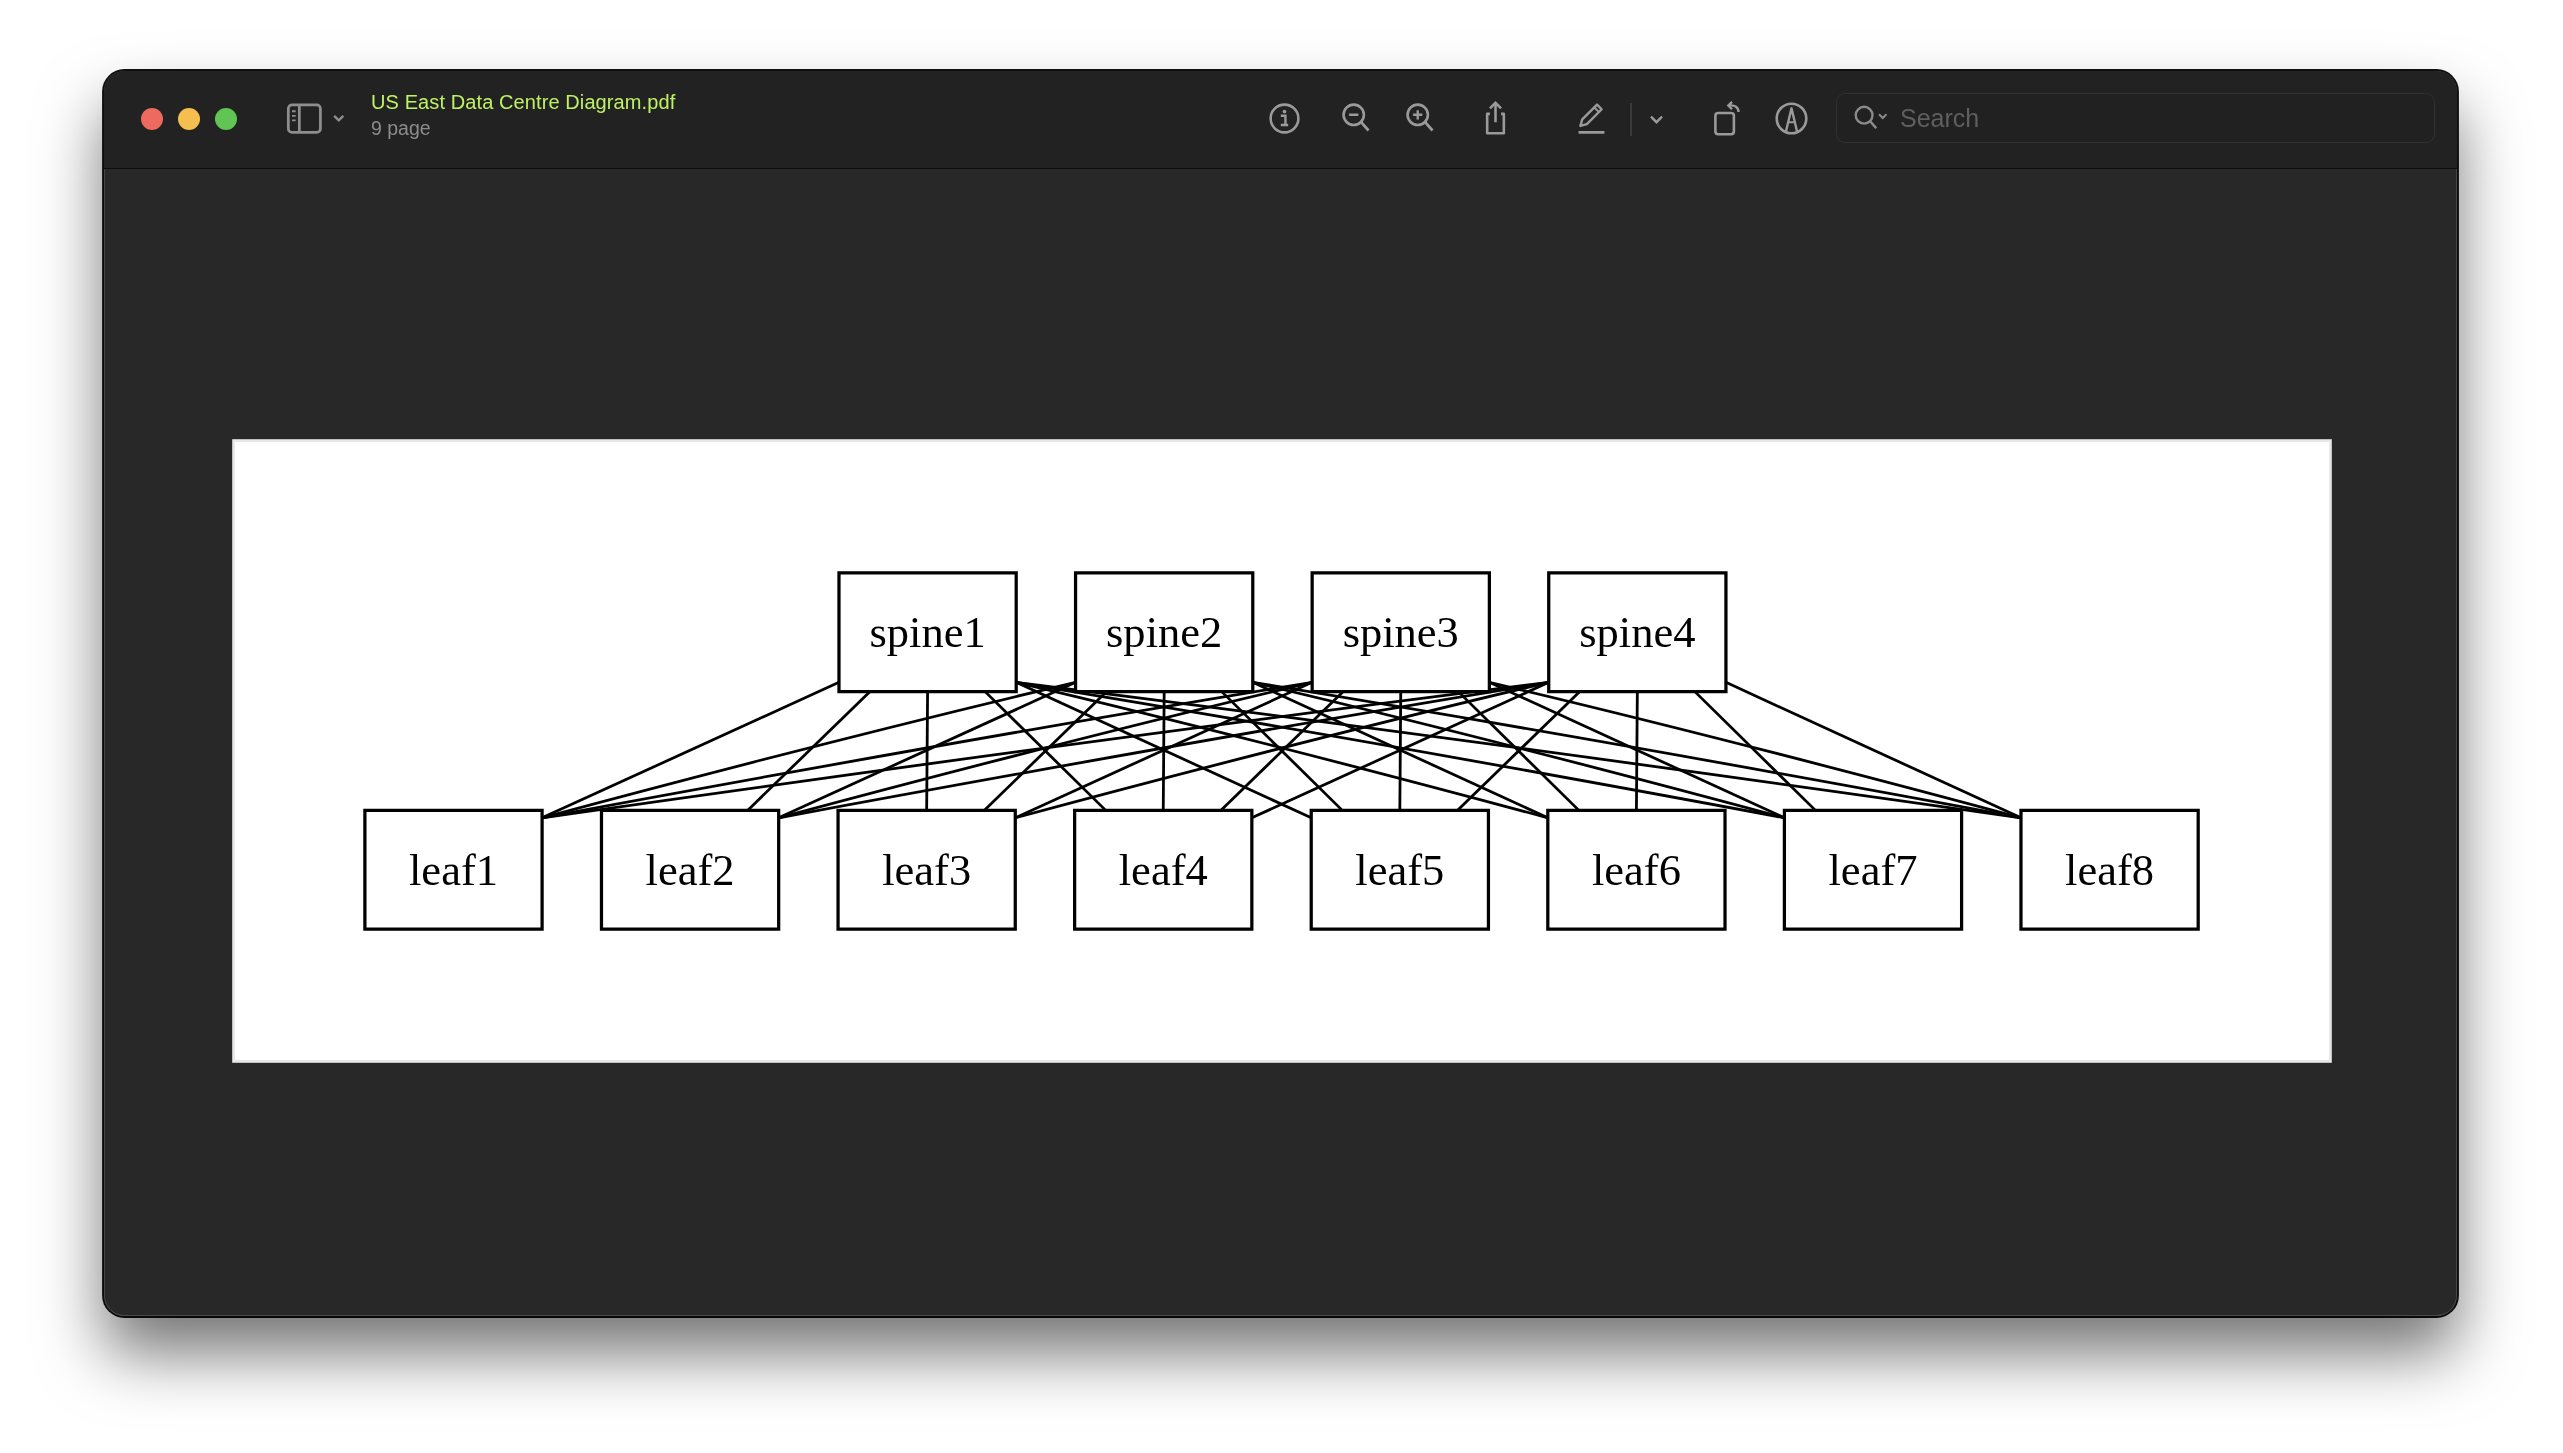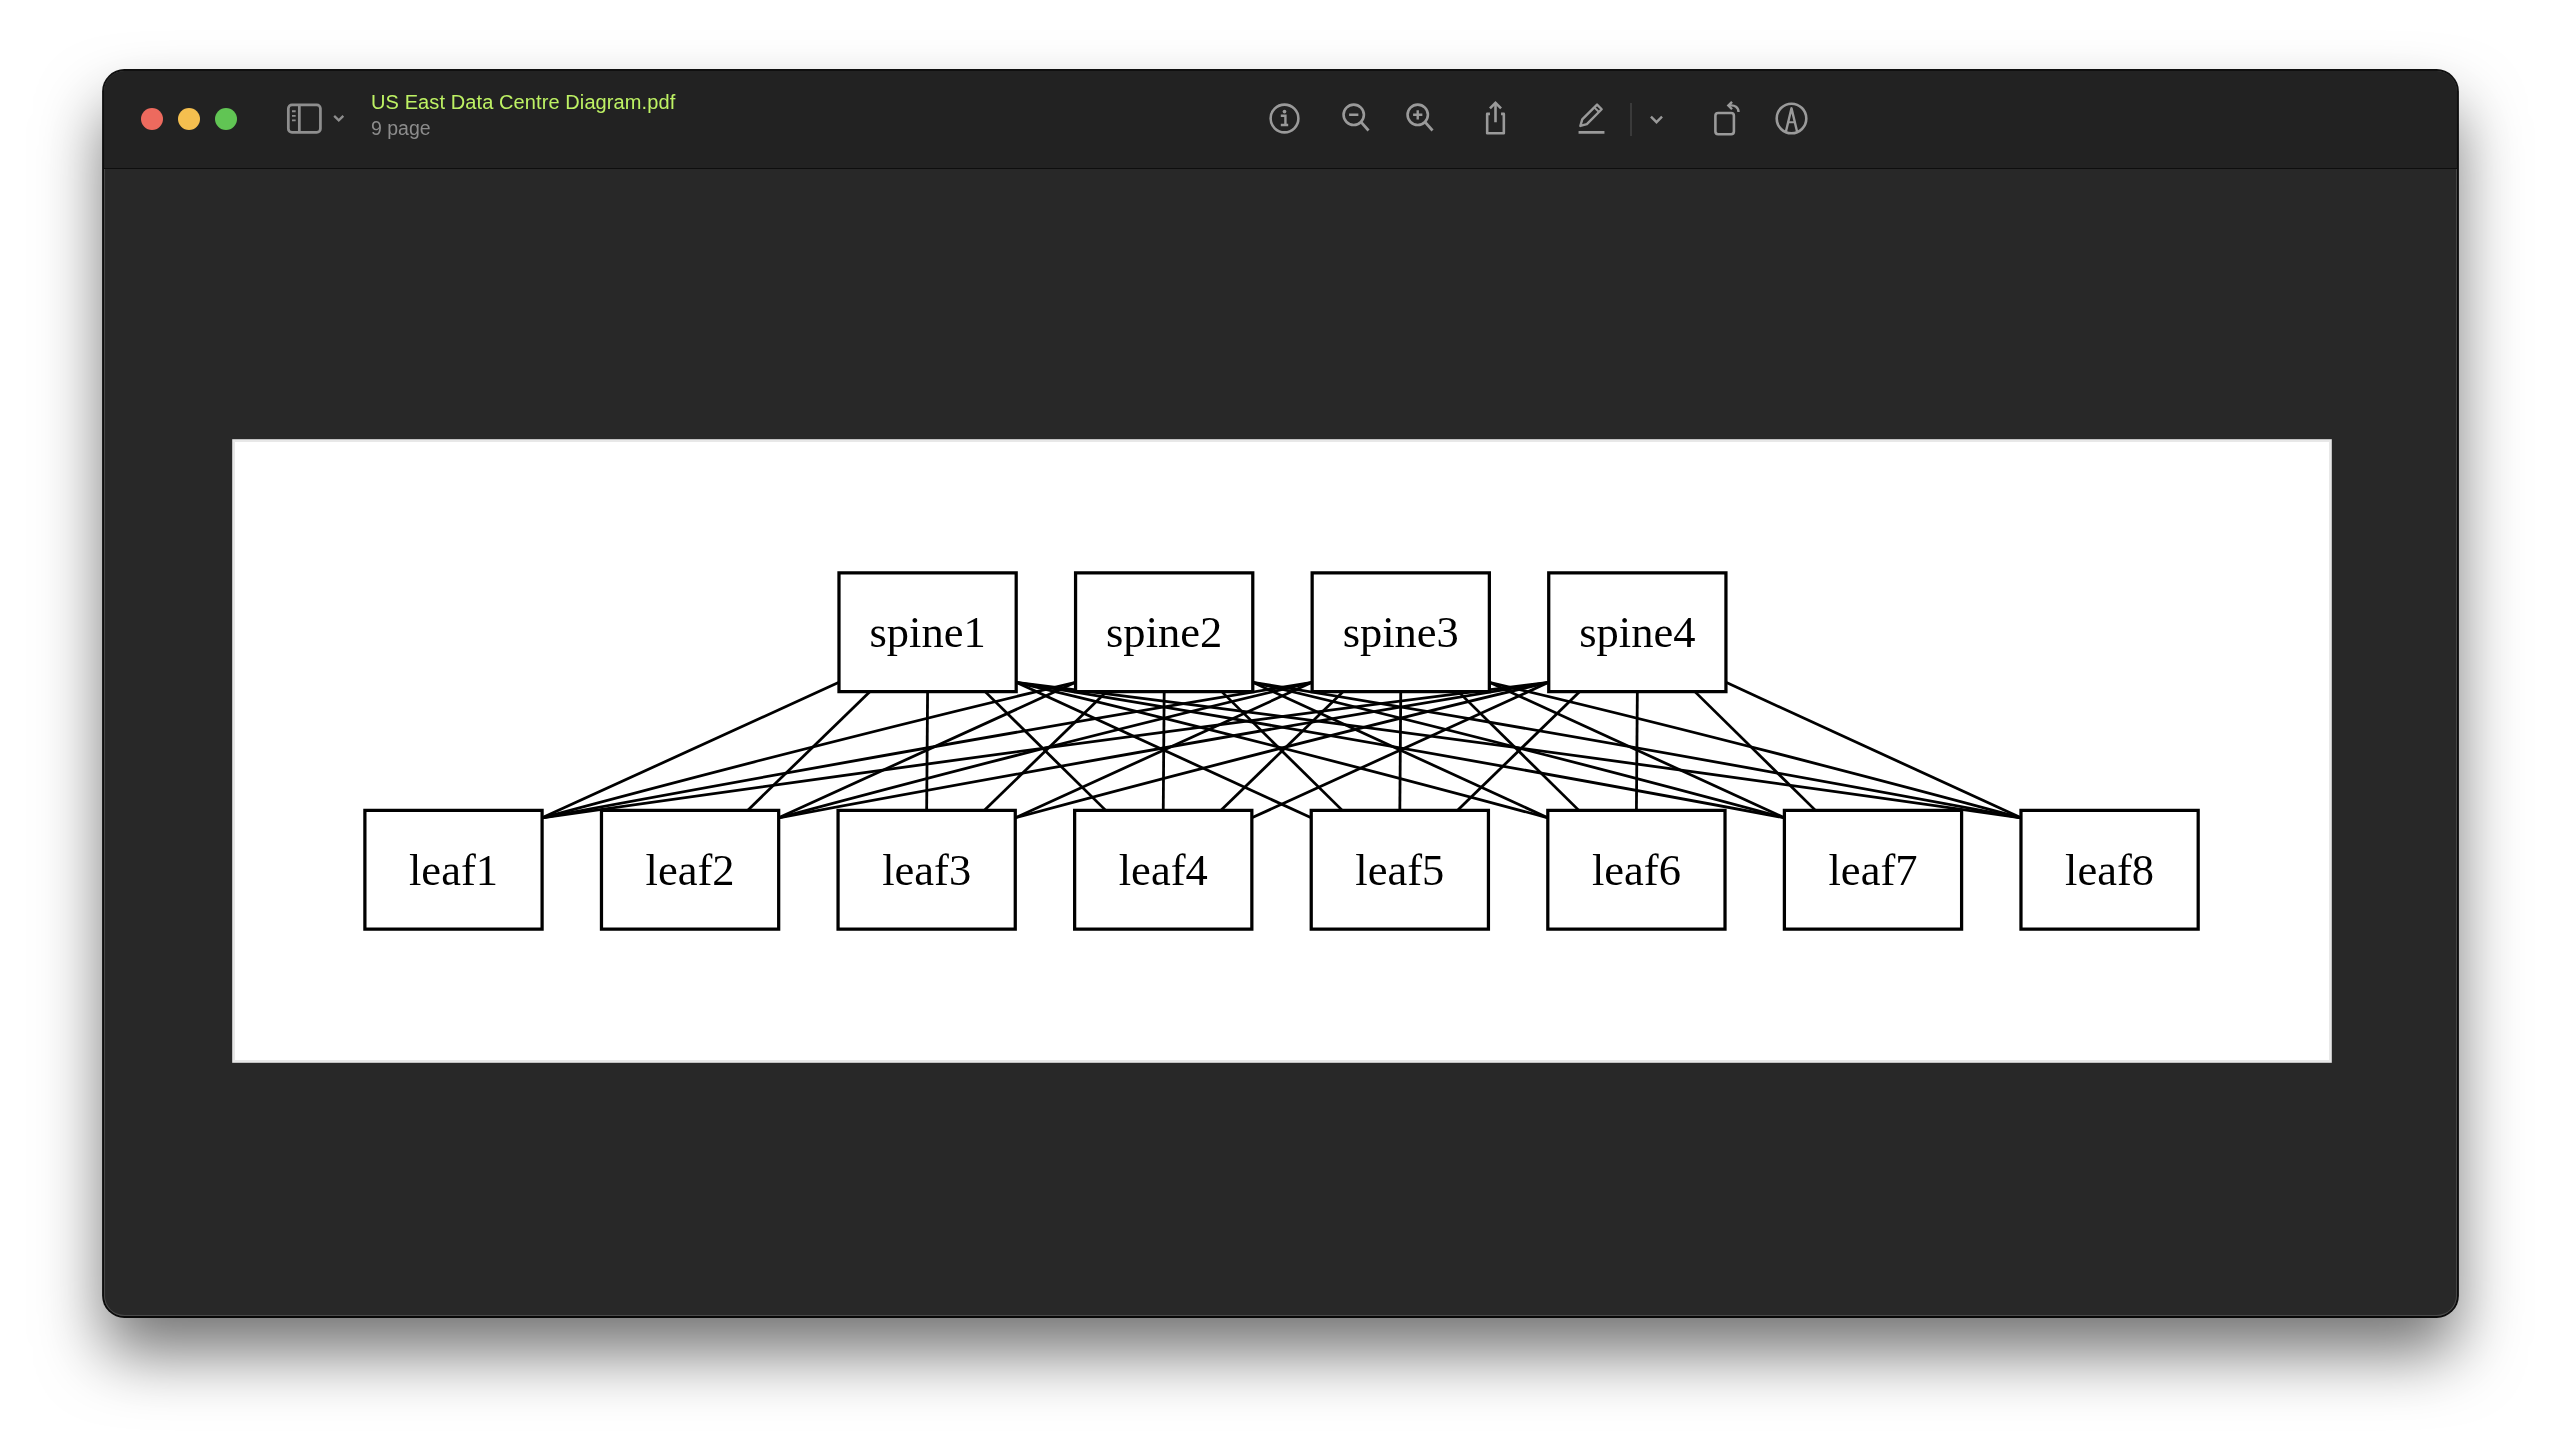--- a/index.html
+++ b/index.html
@@ -122,20 +122,28 @@
       </svg>
     </div>
     <div class="tb-icon" style="left:1669px">
       <svg width="37" height="37" viewBox="0 0 40 40">
         <circle cx="20" cy="20" r="16" fill="none" stroke="#9a9a9a" stroke-width="2.8"></circle>
         <path d="M14 34 L20 9 L26 34" fill="none" stroke="#9a9a9a" stroke-width="2.6" stroke-linejoin="round"></path>
         <line x1="16" y1="24" x2="24" y2="24" stroke="#9a9a9a" stroke-width="2"></line>
       </svg>
     </div>
 
+    <div class="search">
+      <svg class="search-icon" viewBox="0 0 44 32">
+        <circle cx="13" cy="13" r="9" fill="none" stroke="#8a8a8a" stroke-width="2.6"></circle>
+        <line x1="19.5" y1="19.5" x2="26" y2="27" stroke="#8a8a8a" stroke-width="2.8"></line>
+        <polyline points="29,12 33,16 37,12" fill="none" stroke="#8a8a8a" stroke-width="2.2"></polyline>
+      </svg>
+      <input type="text" placeholder="Search" style="">
+    </div>
   </div>
 
   <div class="content">
     <div class="page">
       <svg id="diagram" width="2094" height="618" viewBox="0 0 2257 666">
         <g id="edges">
             <path d="M651,259 L331,405" fill="none" stroke="#000" stroke-width="3"></path>
             <path d="M684.5,269 L552.5,397" fill="none" stroke="#000" stroke-width="3"></path>
             <path d="M746.5,269 L745.5,397" fill="none" stroke="#000" stroke-width="3"></path>
             <path d="M808.5,269 L938.5,397" fill="none" stroke="#000" stroke-width="3"></path>

